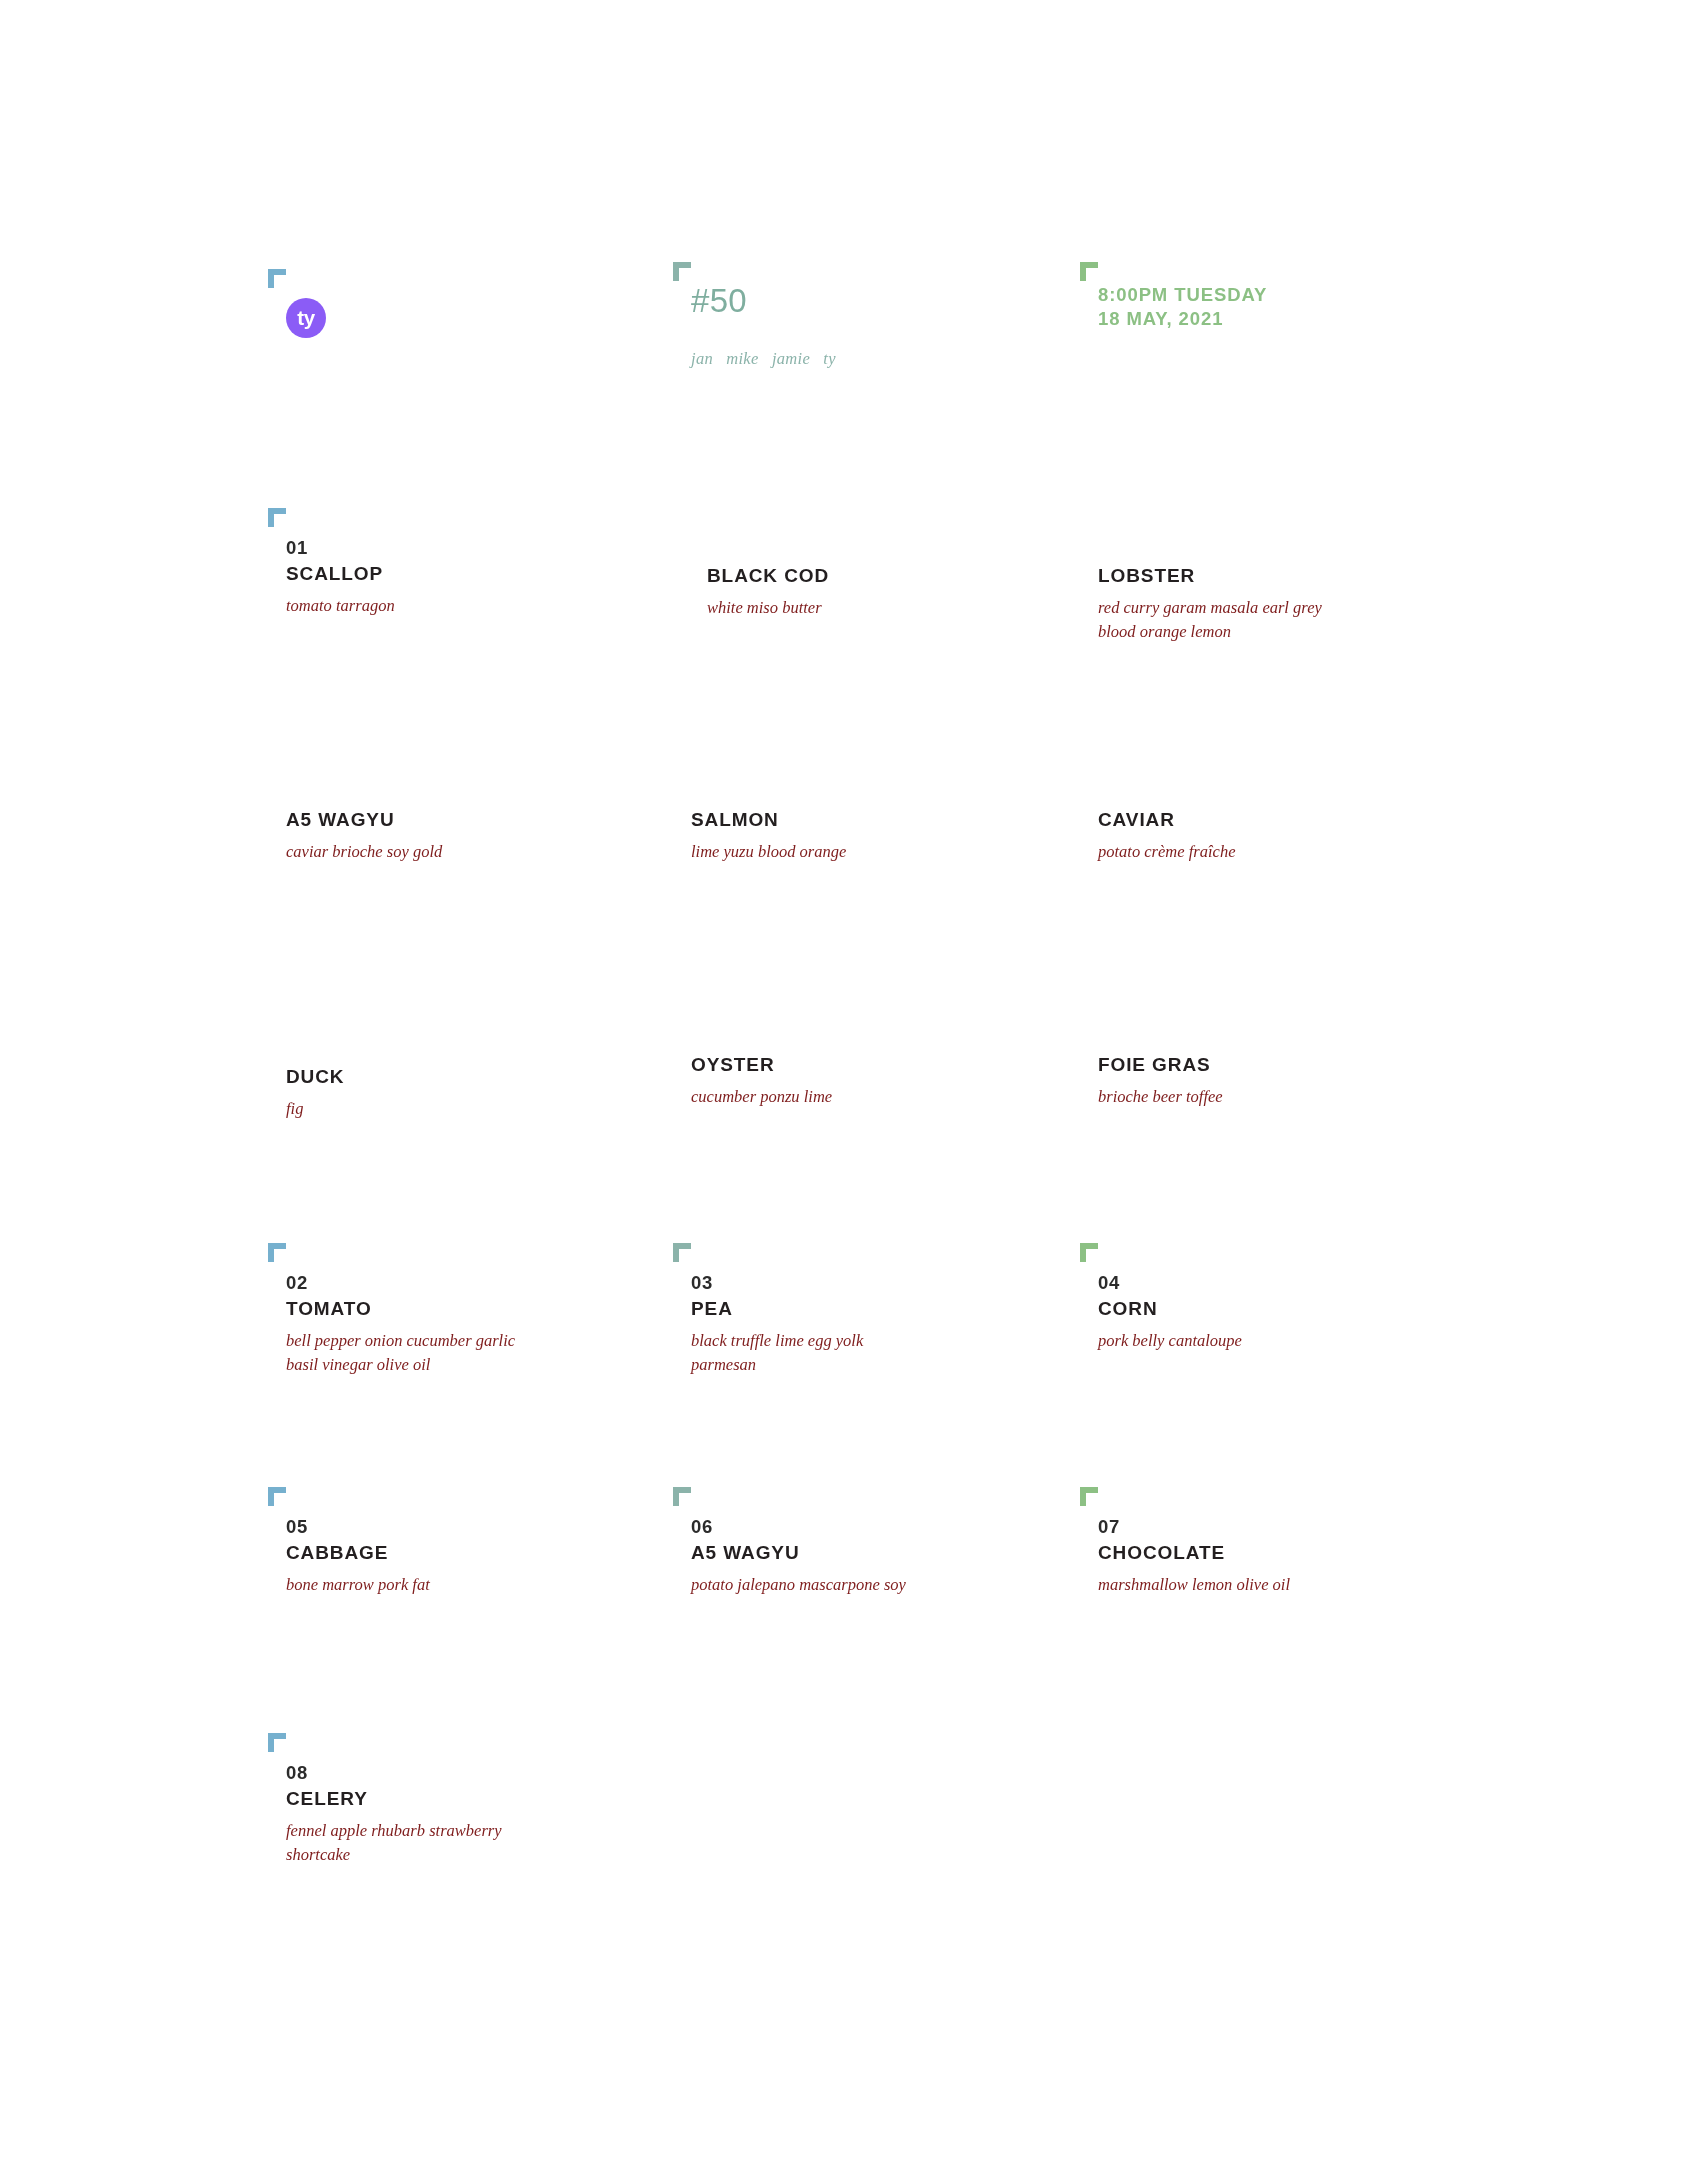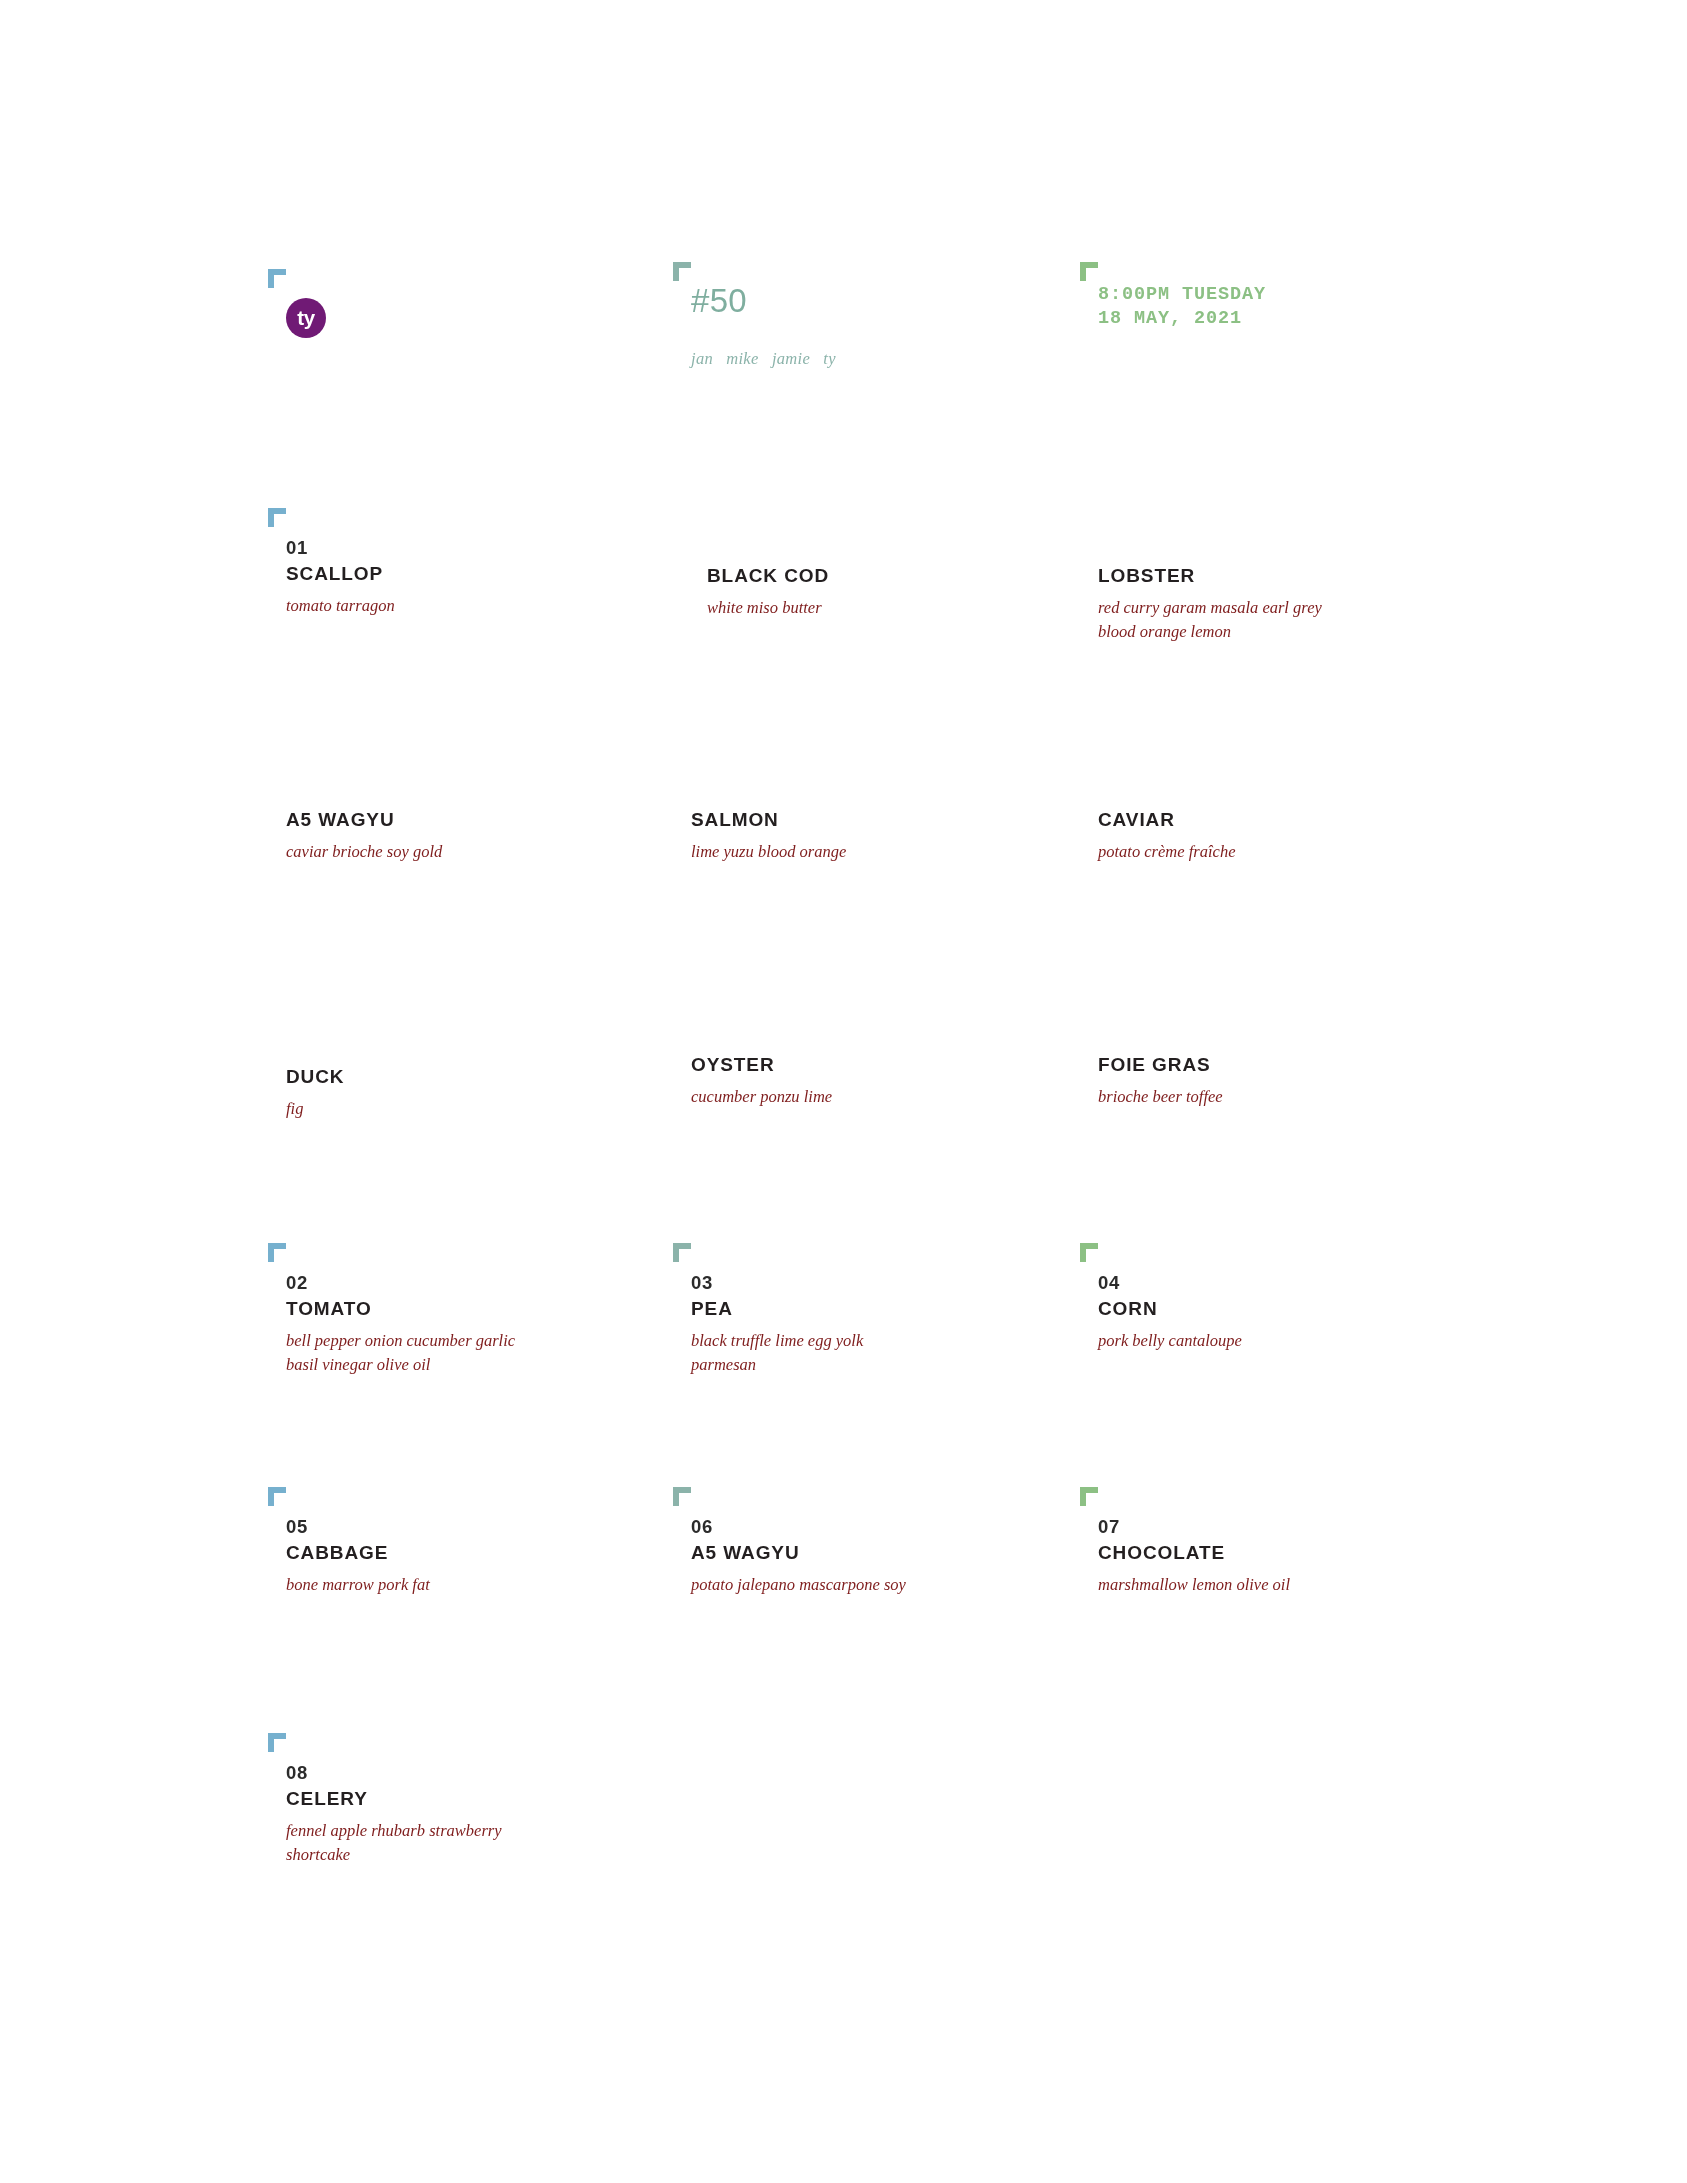--- a/index.html
+++ b/index.html
@@ -56,21 +56,21 @@
   
   .logo-wrap {
     position: absolute;
     left: 286px;
     top: 298px;
   }
   .logo-circle {
     width: 40px;
     height: 40px;
     border-radius: 50%;
-    background: #701a75;
+    background: #8b5cf6;
     color: #ffffff;
     display: flex;
     align-items: center;
     justify-content: center;
     font-size: 20.5px;
     font-weight: 700;
     letter-spacing: -0.3px;
     line-height: 1;
   }
 
@@ -100,21 +100,20 @@
     position: absolute;
     left: 1098px;
     top: 283px;
   }
   .datetime {
     font-size: 18.5px;
     font-weight: 700;
     color: #8cc084;
     letter-spacing: 0.9px;
     line-height: 1.28;
-    font-family: Liberation Mono, monospace;
   }
 
   
   .course-num {
     font-size: 18.5px;
     font-weight: 700;
     color: #2b2b2b;
     letter-spacing: 0.7px;
     line-height: 1.22;
   }

